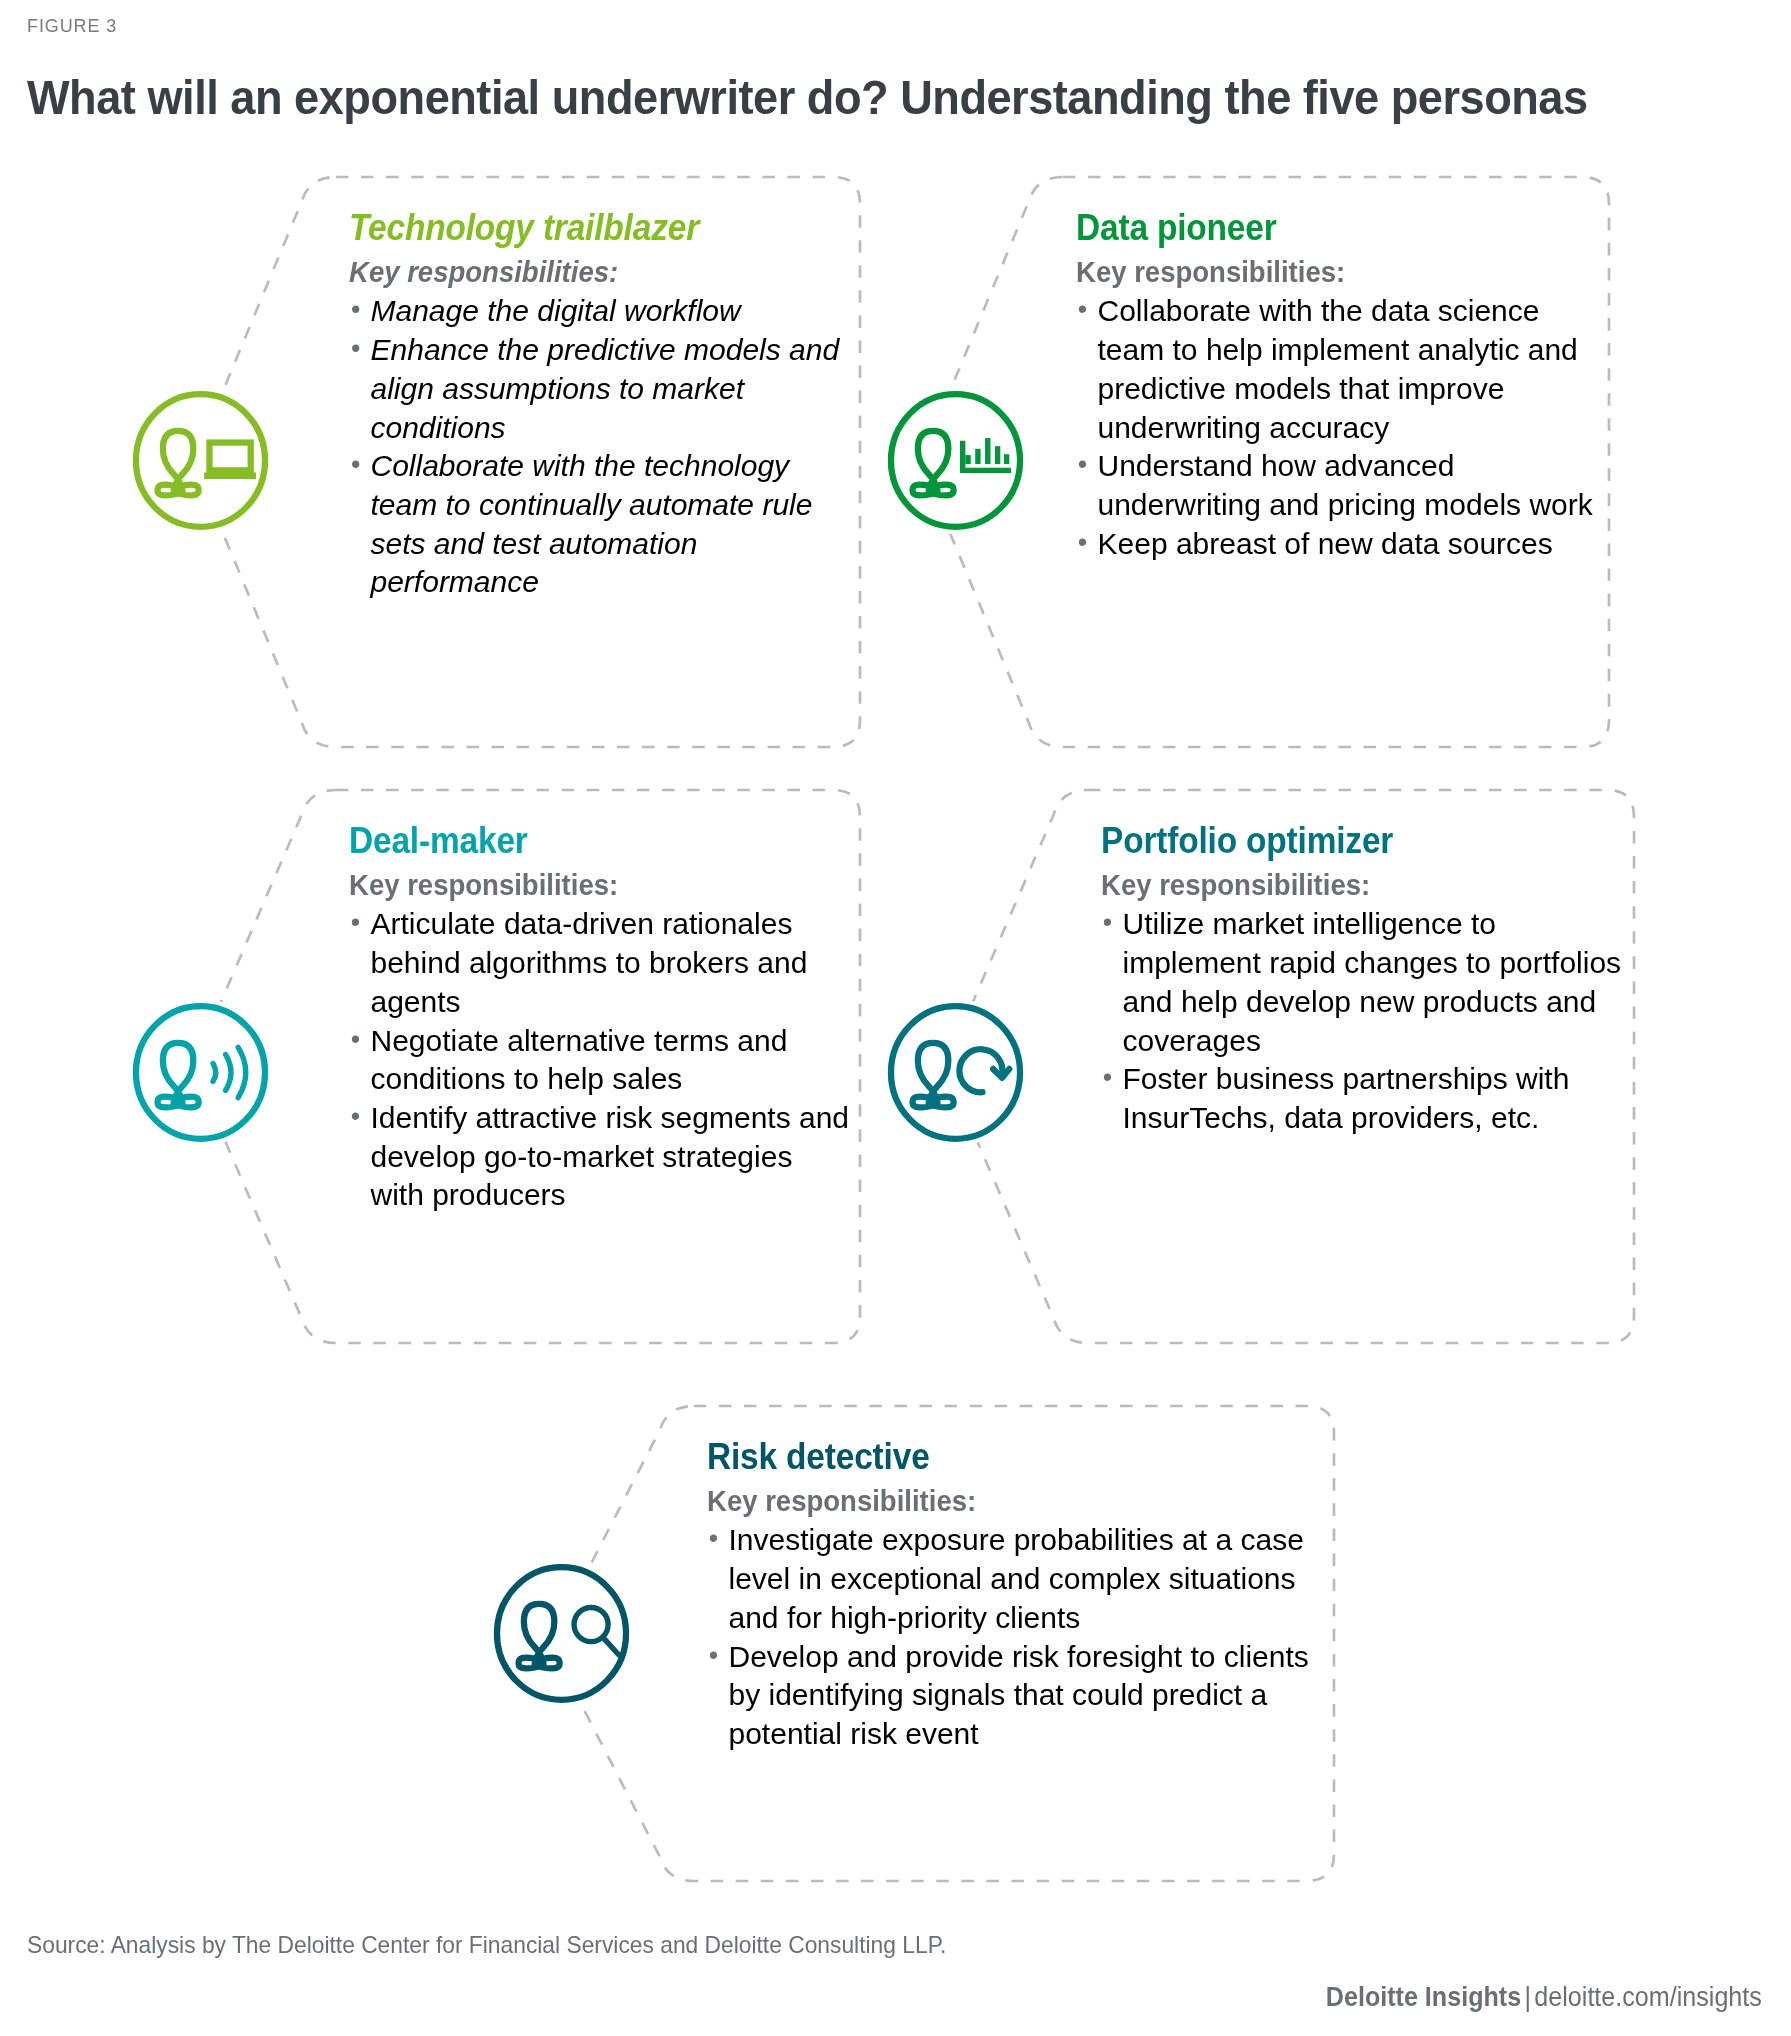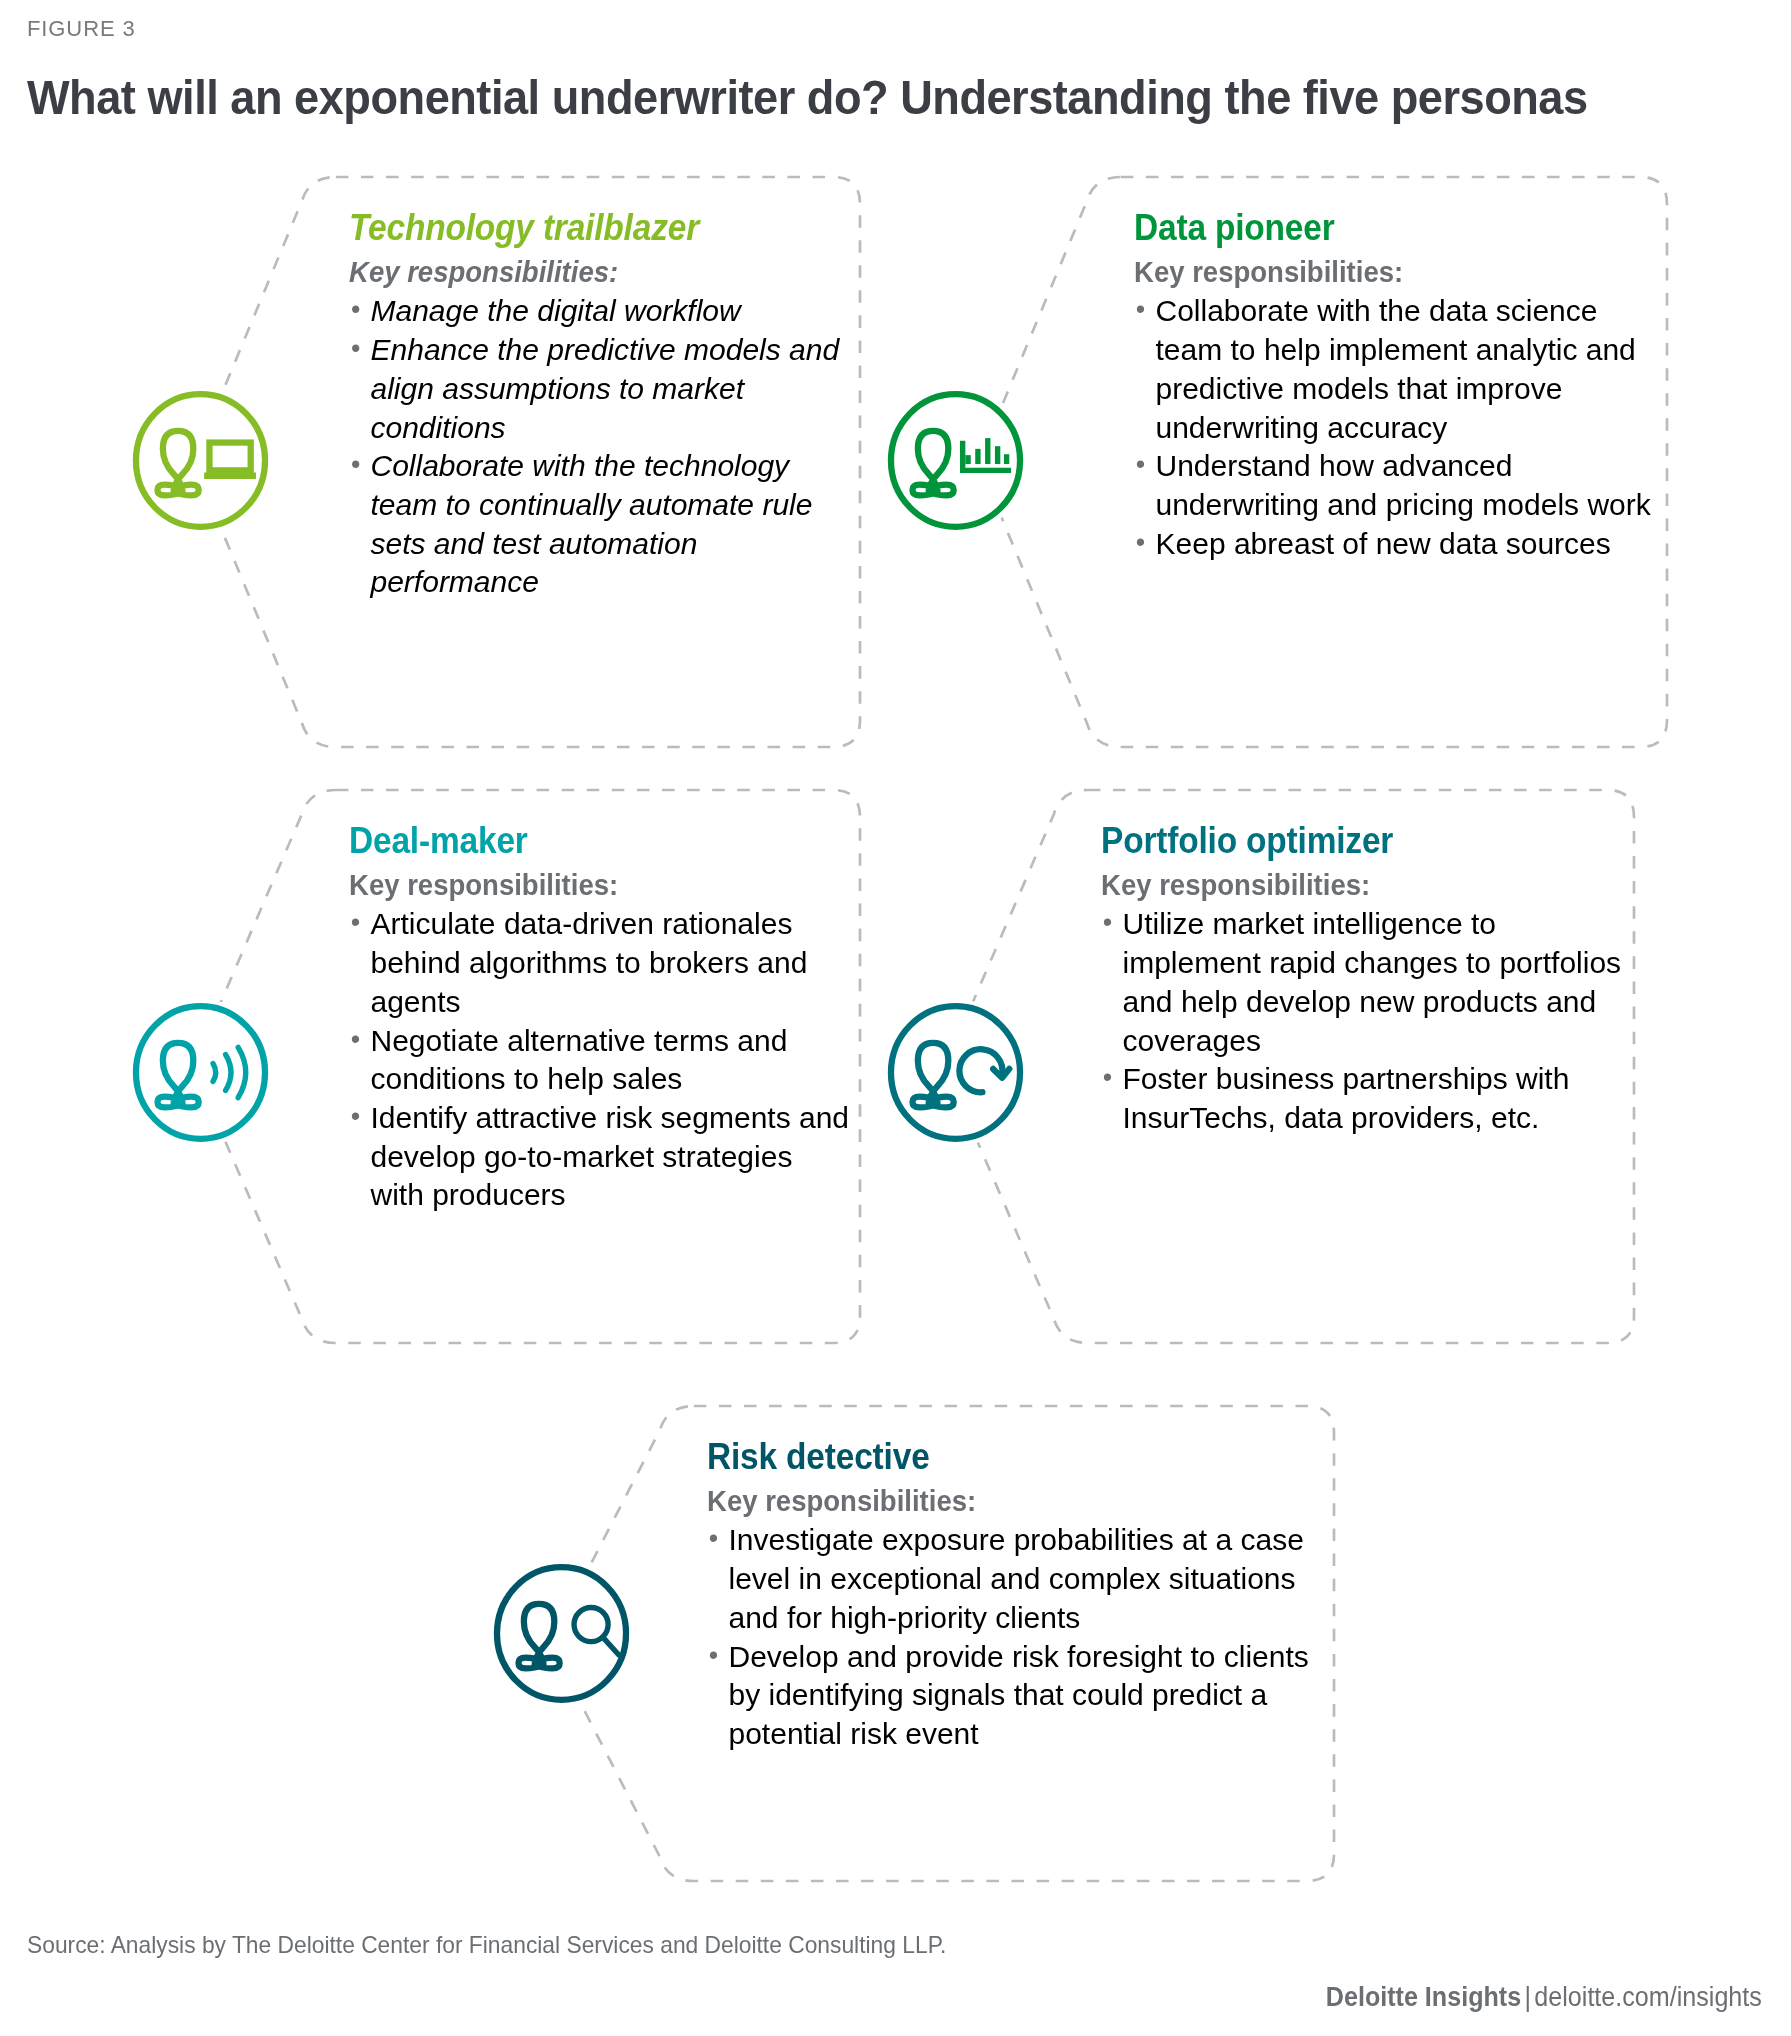--- a/index.html
+++ b/index.html
@@ -13,21 +13,21 @@
     position: relative;
     font-family: "Liberation Sans", sans-serif;
     overflow: hidden;
   }
 
   
   #figure-label {
     position: absolute;
     left: 27px;
     top: 16px;
-    font-size: 22px;
+    font-size: 18px;
     letter-spacing: 0.9px;
     color: #7a7a7a;
     font-family: "Liberation Sans", sans-serif;
     font-weight: 400;
   }
   #page-title {
     position: absolute;
     left: 27px;
     top: 70px;
     font-size: 48px;
@@ -171,21 +171,21 @@
   <svg width="147" height="147" viewBox="0 0 164 164">
     <ellipse cx="82" cy="82" rx="72" ry="74" fill="#fff" stroke="#86bc25" stroke-width="7"></ellipse>
     <path d="M 62 113 q -10 -4 -20 -4 q -8 0 -8 6 q 0 6 8 6 q 10 0 20 -4
              q -2 -12 -10 -20 q -12 -12 -12 -28 q 0 -20 17 -20 q 17 0 17 20
              q 0 16 -12 28 q -8 8 -10 20 q 10 4 20 4 q 8 0 8 -6 q 0 -6 -8 -6 q -10 0 -20 4 Z" fill="none" stroke="#86bc25" stroke-width="7" stroke-linejoin="round" stroke-linecap="round"></path>
     <rect x="92" y="62" width="46" height="31" fill="none" stroke="#86bc25" stroke-width="7"></rect>
     <line x1="86" y1="99" x2="144" y2="99" stroke="#86bc25" stroke-width="7" stroke-linecap="butt"></line>
   </svg>
 </div>
 
-<div class="persona" style="left:1094px; top:177px; width:573px; height:570px;">
+<div class="persona" style="left:1036px; top:177px; width:573px; height:570px;">
   <div class="hexcard">
     <svg viewBox="0 0 640 637" preserveAspectRatio="none">
       <path d="M 30 0 L 610 0 Q 640 0 640 30 L 640 607 Q 640 637 610 637 L 30 637
                Q 0 637 -8 610 L -118 345 Q -128 318 -118 292 L -8 27 Q 0 0 30 0 Z" fill="none" stroke="#b9bbbd" stroke-width="3" stroke-dasharray="14 14" stroke-linecap="butt"></path>
     </svg>
   </div>
   <div class="card-body" style="padding:29.6px 12.5px 0 40px;">
     <div class="persona-title" style="color:#00953b;">Data pioneer</div>
     <div class="kr-label">Key responsibilities:</div>
     <ul class="kr-list">

